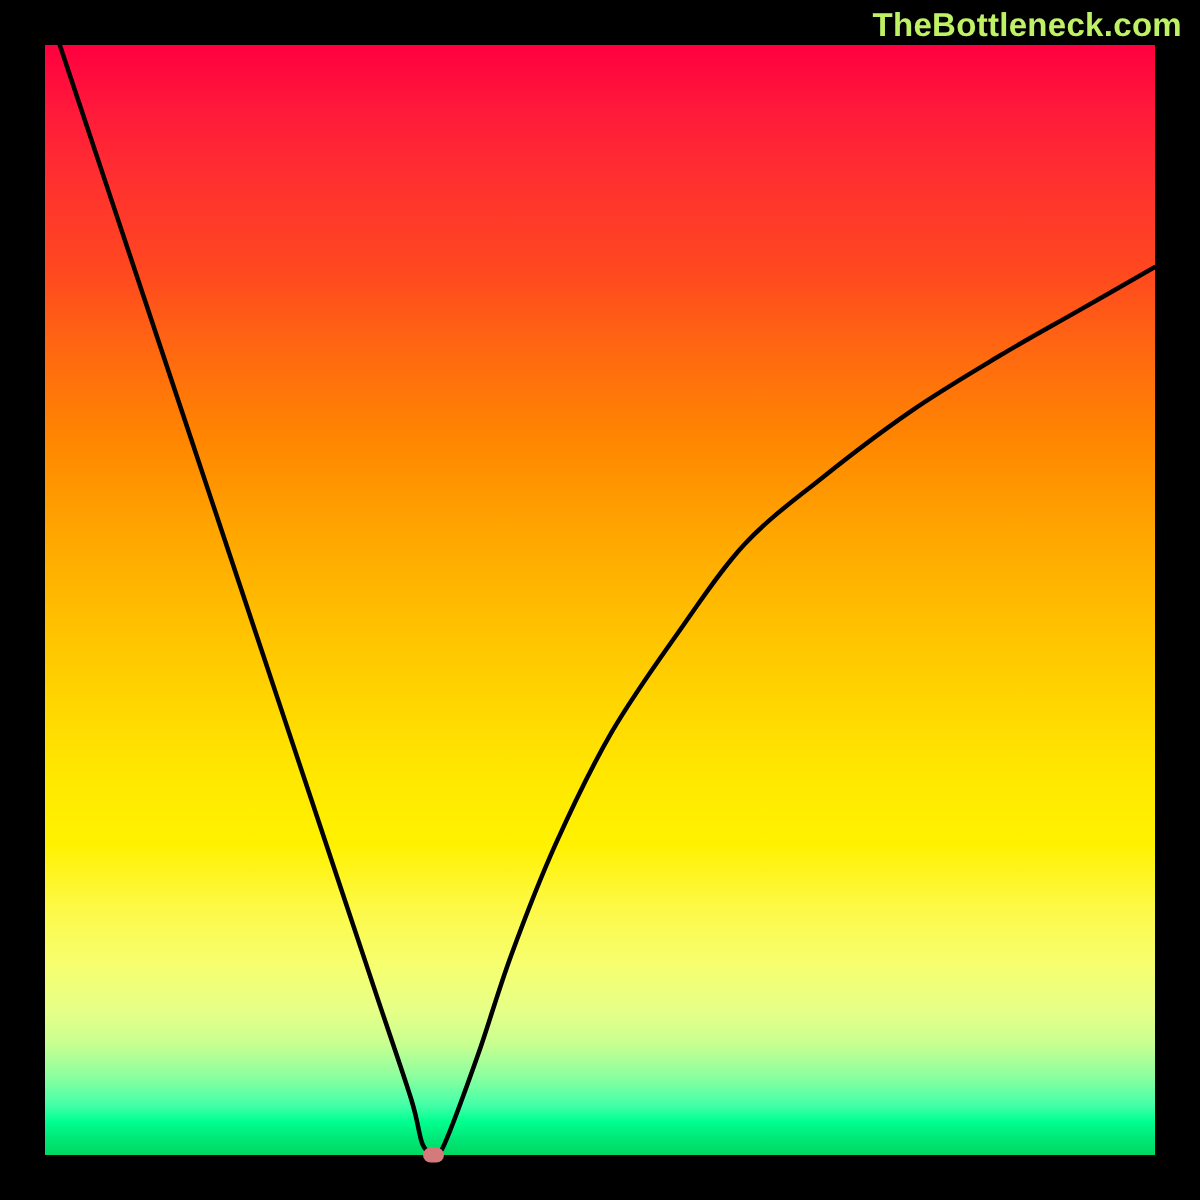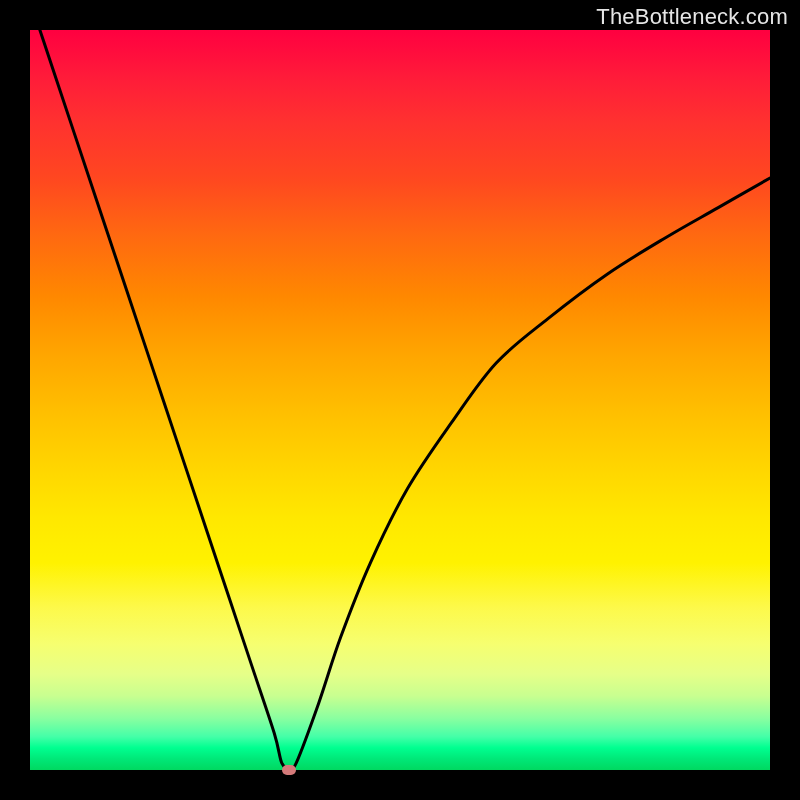--- a/index.html
+++ b/index.html
@@ -46,24 +46,25 @@
       #44ffa8 95.5%,
       #00ff90 97%,
       #00e878 98.5%,
       #00d860 100%
     );
   }
   .watermark {
     position: absolute;
     top: 4px;
     right: 12px;
-    color: #e5e5e5;
+    color: #bef264;
     font-size: 22px;
     letter-spacing: 0.2px;
     user-select: none;
+    font-weight: bold;
   }
   svg.curve {
     position: absolute;
     top: 0;
     left: 0;
     width: 740px;
     height: 740px;
   }
   .curve path {
     stroke: #000;

